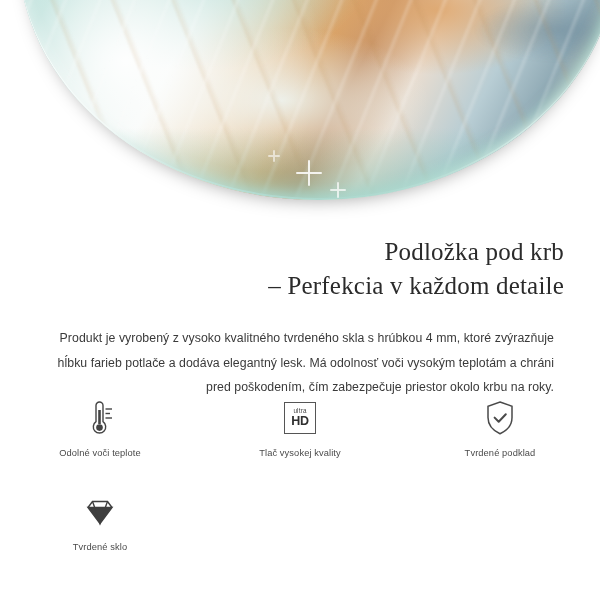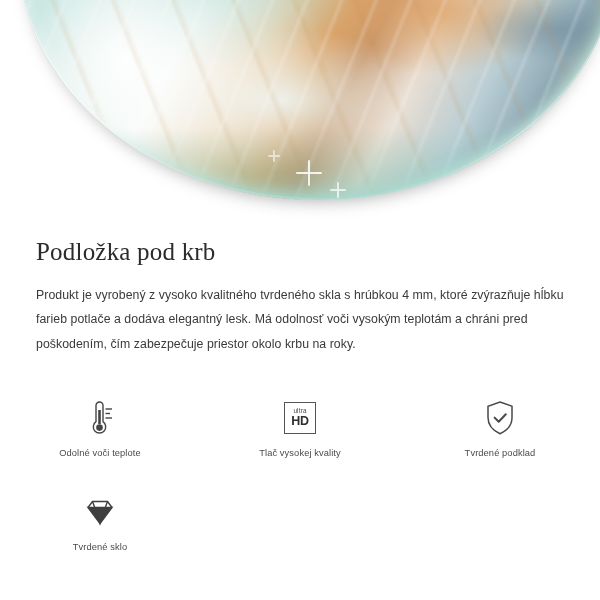--- a/index.html
+++ b/index.html
@@ -143,36 +143,37 @@
   .sparkle.s1 { left: 296px; top: 160px; opacity: 0.9; }
   .sparkle.s2 { left: 330px; top: 182px; width: 16px; height: 16px; opacity: 0.75; }
   .sparkle.s3 { left: 268px; top: 150px; width: 12px; height: 12px; opacity: 0.6; }
 
   
   .content {
     position: absolute;
     left: 0;
     top: 225px;
     width: 600px;
+    text-align: right;
   }
 
   .headline {
     margin: 0;
     padding: 10px 36px 0 36px;
     font-family: "Liberation Serif", serif;
     font-weight: 400;
     font-size: 25px;
     line-height: 1.34;
     color: #2b2b2b;
     letter-spacing: 0.2px;
   }
   .headline .l2 { display: block; }
 
   .body-copy {
-    margin: 0;
+    margin: 10px;
     padding: 14px 36px 0 36px;
     font-size: 12.3px;
     line-height: 2.0;
     color: #3a3a3a;
     letter-spacing: 0.05px;
   }
 
   
   .features {
     position: absolute;
@@ -246,20 +247,21 @@
       <div class="edge-band"></div>
     </div>
     <div class="sparkle s1"></div>
     <div class="sparkle s2"></div>
     <div class="sparkle s3"></div>
   </div>
 
   <div class="content">
     <h1 class="headline">
       <span class="l1">Podložka pod krb</span>
+      <span class="l2">– Perfekcia v každom detaile</span>
     </h1>
     <p class="body-copy">Produkt je vyrobený z vysoko kvalitného tvrdeného skla s hrúbkou 4 mm, ktoré zvýrazňuje hĺbku farieb potlače a dodáva elegantný lesk. Má odolnosť voči vysokým teplotám a chráni pred poškodením, čím zabezpečuje priestor okolo krbu na roky.</p>
   </div>
 
   <div class="features">
 
     <div class="feature">
       <div class="glyph">
         <svg width="34" height="38" viewBox="0 0 34 38" fill="none" stroke="#444" stroke-width="1.4">
           <path d="M13 6.5a3.5 3.5 0 0 1 7 0v16.2a6.2 6.2 0 1 1-7 0z"></path>

